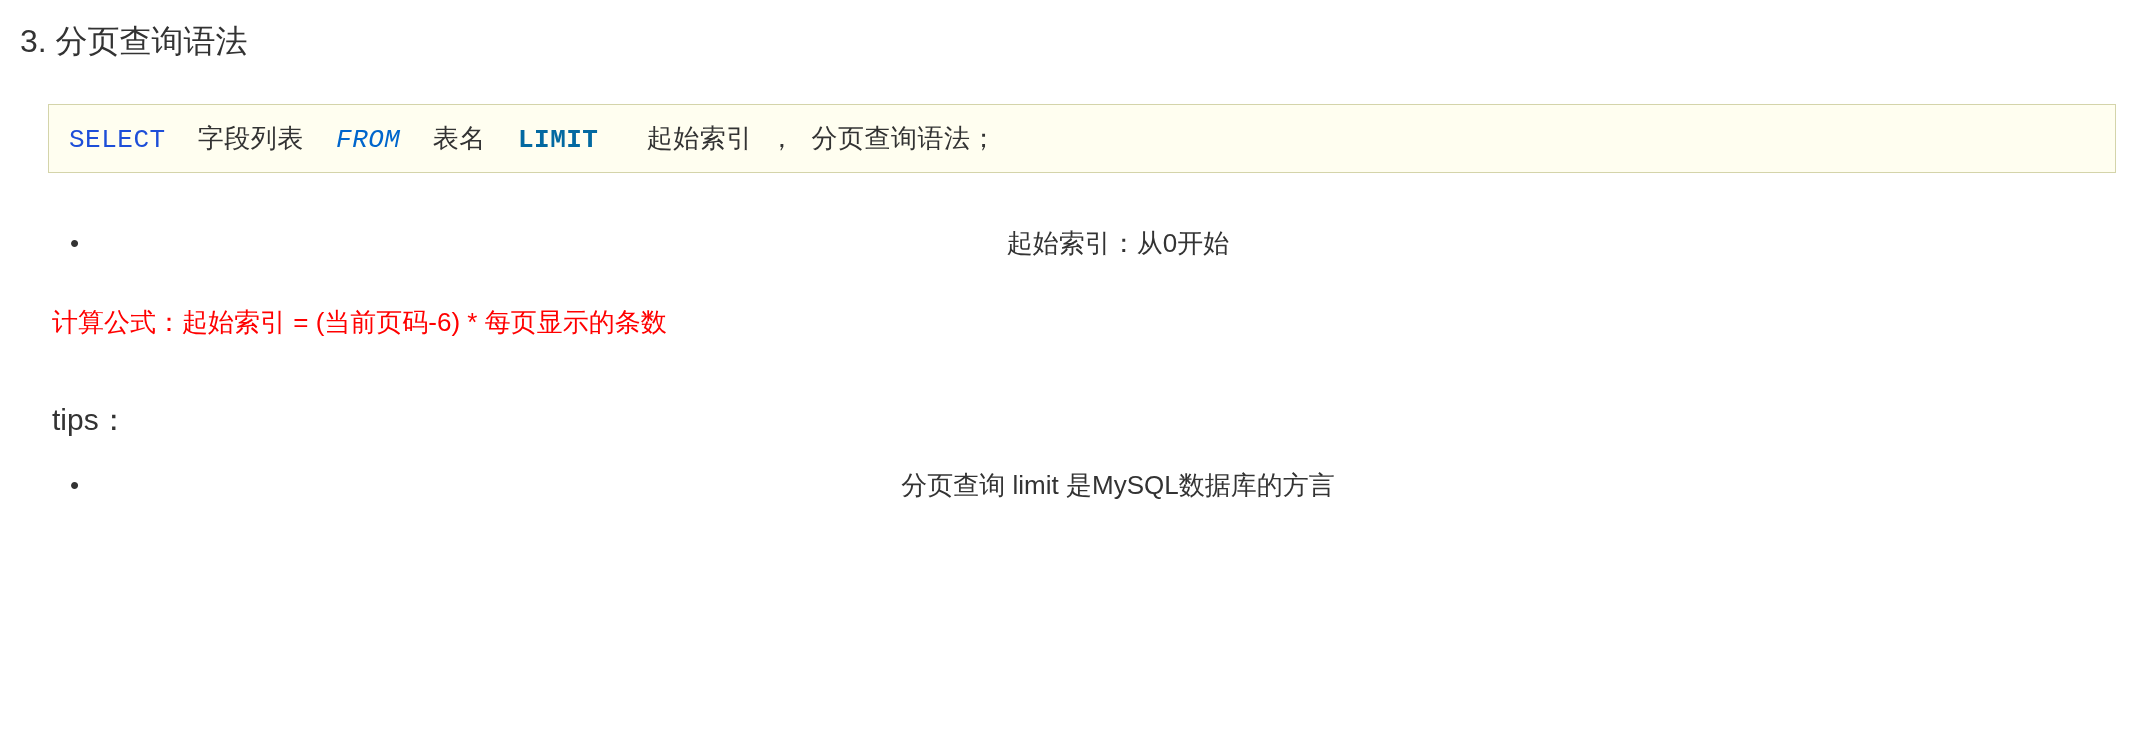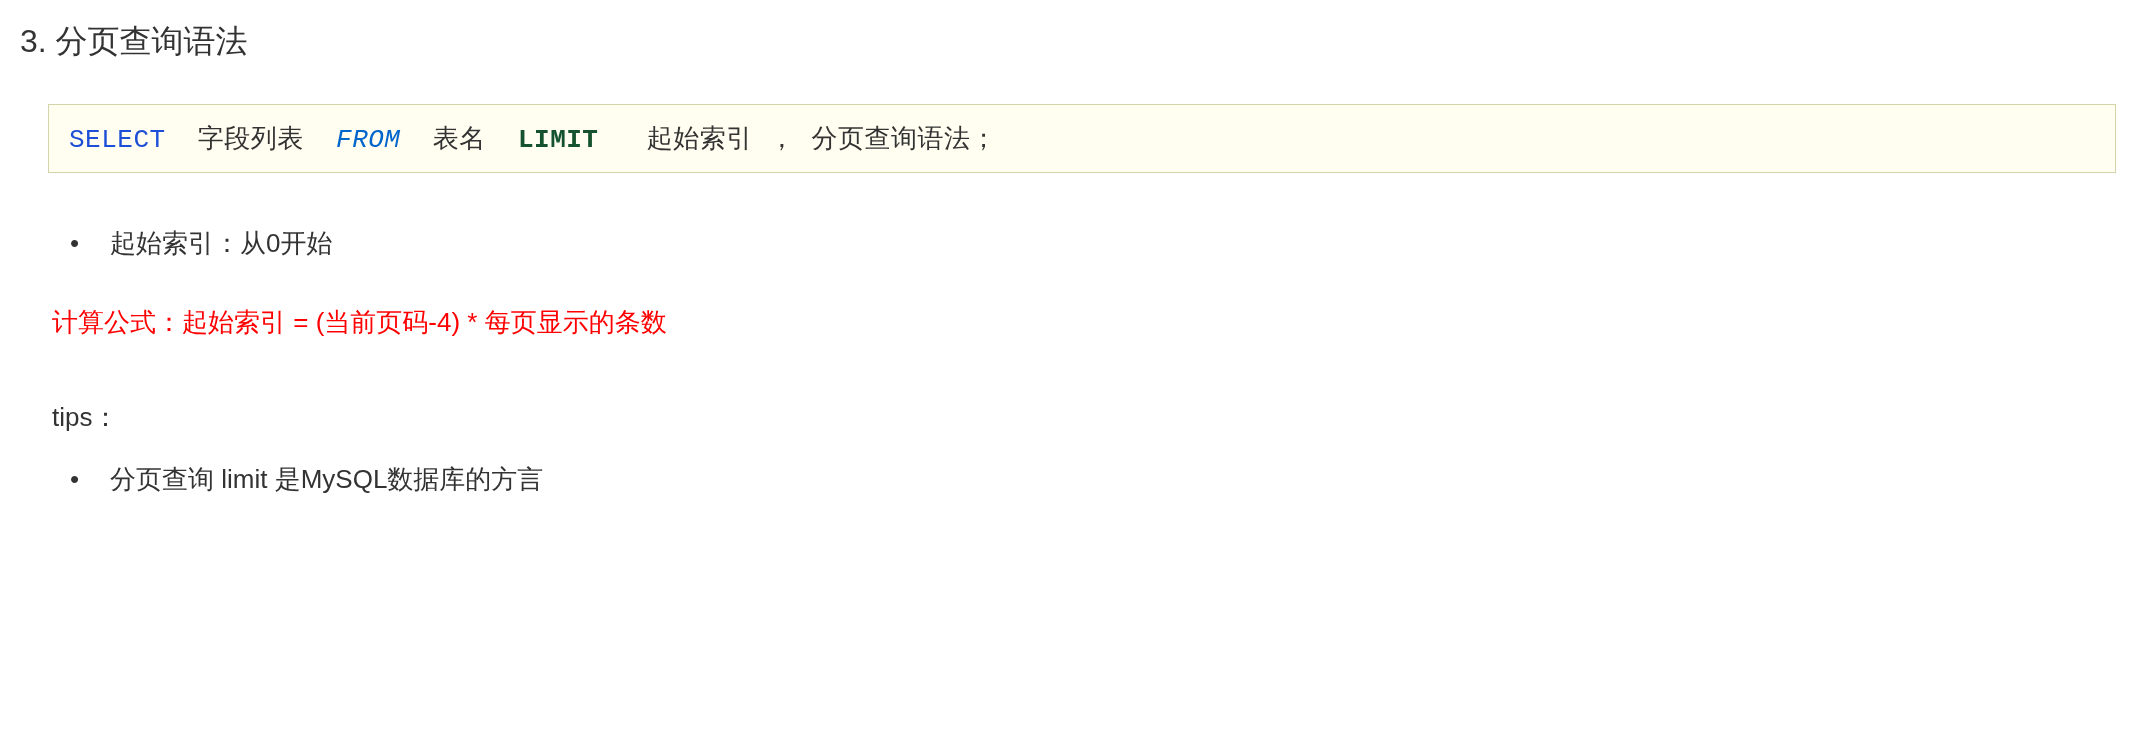--- a/index.html
+++ b/index.html
@@ -29,25 +29,26 @@
       margin-left: 28px;
       margin-right: 10px;
       margin-bottom: 50px;
       font-family: Consolas, "Courier New", monospace;
       font-size: 26px;
       white-space: pre;
       letter-spacing: 0.5px;
     }
     .kw-select { color: #1d4ed8; }
     .kw-from { color: #0066cc; font-style: italic; }
-    .kw-limit { color: #14532d; font-weight: bold; font-family: Liberation Mono, monospace; }
+    .kw-limit { color: #0369a1; font-weight: bold; font-family: Liberation Mono, monospace; }
     .code-text { color: #333; text-align: center; }
     .bullet-list {
       list-style: none;
       margin-left: 50px;
+      text-align: center;
     }
     .bullet-list li {
       position: relative;
       padding-left: 40px;
       margin-bottom: 20px;
       font-size: 26px;
       line-height: 1.6;
     }
     .bullet-list li::before {
       content: "•";
@@ -59,36 +60,36 @@
     }
     .formula {
       color: #ff0000;
       font-size: 26px;
       margin-left: 32px;
       margin-top: 40px;
       margin-bottom: 60px;
       font-weight: 400;
     }
     .tips-label {
-      font-size: 26px;
+      font-size: 30px;
       margin-left: 32px;
       margin-bottom: 24px;
       color: #333;
     }
   </style>
 </head>
 <body>
 
 <h2 class="section-title">3. 分页查询语法</h2>
 
 <div class="code-block"><span class="kw-select">SELECT</span>  <span class="code-text">字段列表</span>  <span class="kw-from">FROM</span>  <span class="code-text">表名</span>  <span class="kw-limit">LIMIT</span>   <span class="code-text">起始索引</span> <span class="code-text">，</span> <span class="code-text">分页查询语法；</span></div>
 
 <ul class="bullet-list">
   <li>起始索引：从0开始</li>
 </ul>
 
-<div class="formula">计算公式：起始索引 = (当前页码-4)  *  每页显示的条数</div>
+<div class="formula">计算公式：起始索引 = (当前页码-6)  *  每页显示的条数</div>
 
 <div class="tips-label">tips：</div>
 
 <ul class="bullet-list">
   <li>分页查询 limit 是MySQL数据库的方言</li>
 </ul>
 
 </body></html>

